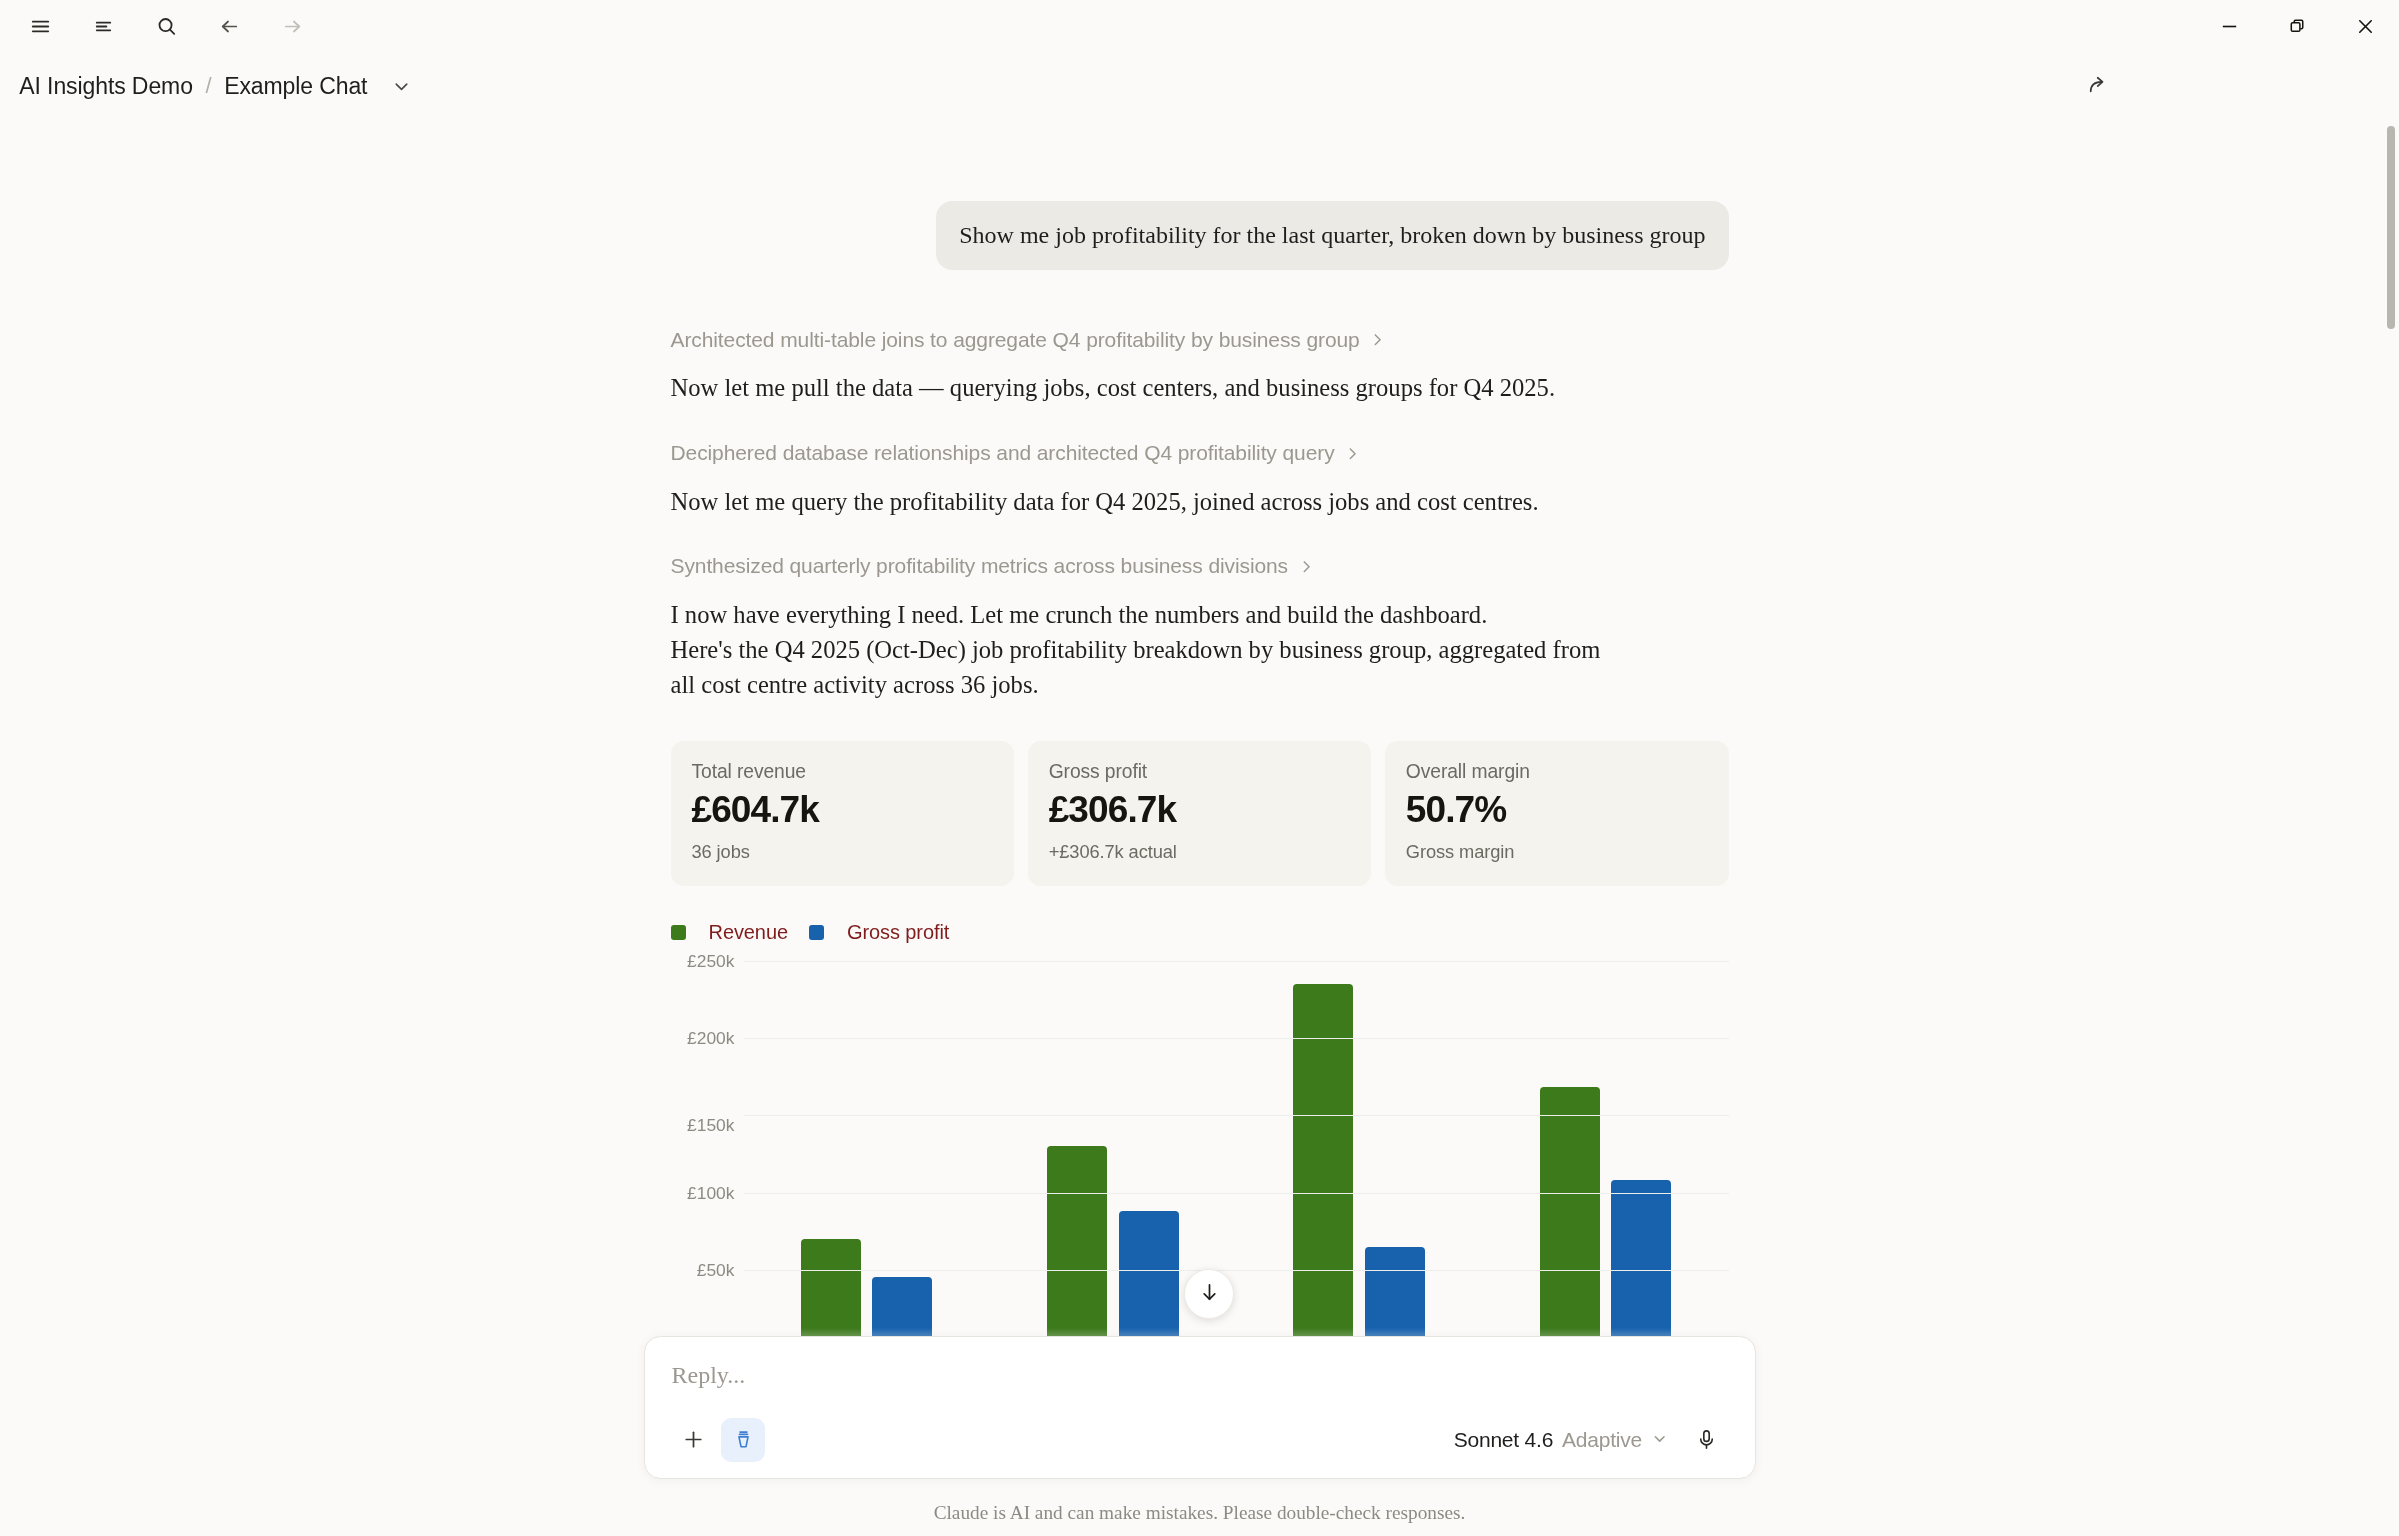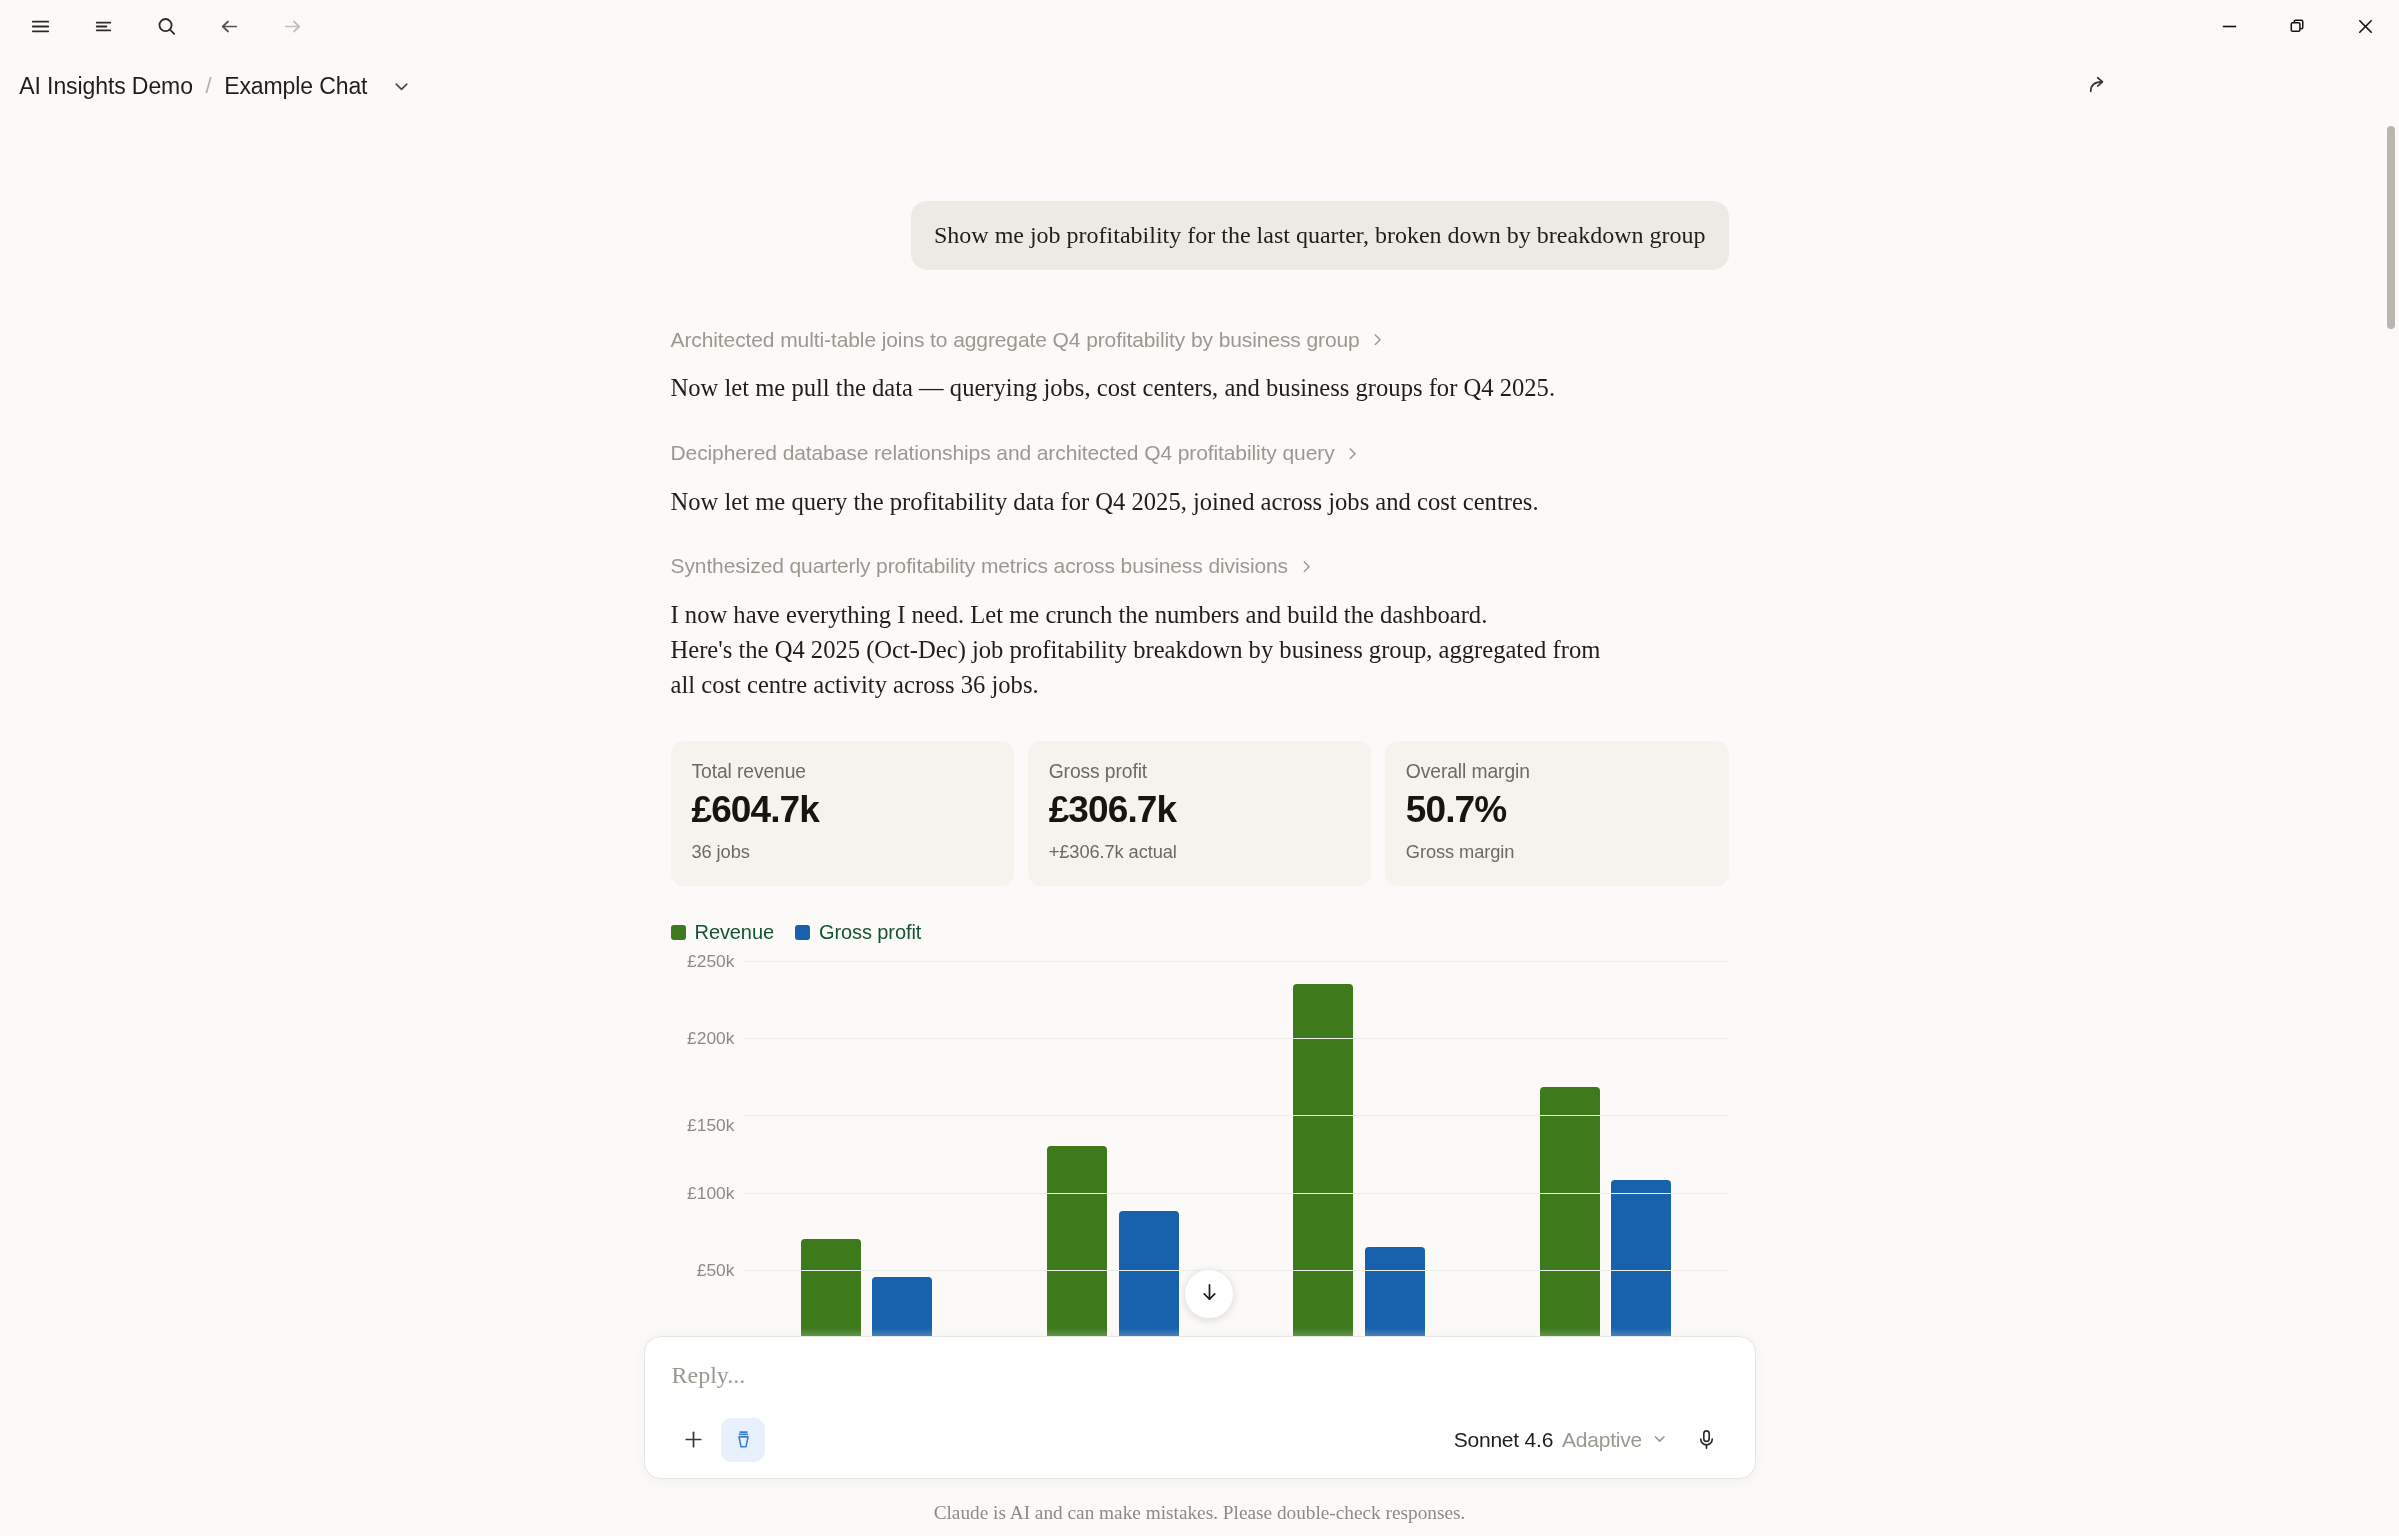--- a/index.html
+++ b/index.html
@@ -86,21 +86,21 @@
   .card-label { font-size: 19.3px; color: #6d6a63; margin-bottom: 8.7px; letter-spacing: -0.1px; }
   .card-value { font-size: 37px; font-weight: 700; color: #16150f; letter-spacing: -0.9px; line-height: 1.05; }
   .card-value.sm { font-size: 30px; letter-spacing: -0.5px; }
   .card-sub { font-size: 18.3px; color: #6d6a63; margin-top: 10.6px; letter-spacing: -0.1px; }
 
   
   .chart-block { margin-top: 35px; }
   .legend { display: flex; gap: 21px; align-items: center; margin-bottom: 17.4px; padding-left: 0; }
   .lg-item { display: flex; align-items: center; gap: 8.7px; }
   .lg-sw { width: 15.4px; height: 15.4px; border-radius: 2.9px; }
-  .lg-txt { font-size: 20px; color: #14532d; letter-spacing: -0.1px; }
+  .lg-txt { font-size: 20px; color: #7f1d1d; letter-spacing: -0.1px; margin-left: 14px; }
 
   .plot { position: relative; height: 386px; }
   .ytick {
     position: absolute; left: 0; width: 64px; text-align: right;
     font-size: 17.4px; color: #8d8a83; transform: translateY(-50%);
   }
   .gridline { position: absolute; left: 73px; right: 0; height: 1px; background: #ededea; }
   .gridline.base { background: #e2e1dd; }
   .bars {
     position: absolute; left: 73px; right: 0; bottom: 0; top: 0;
@@ -252,21 +252,21 @@
         <path d="M8 22c0-6.3 4.2-9.6 11-9.8" fill="none" stroke="#3a3834" stroke-width="1.8" stroke-linecap="round"></path>
         <polyline points="15.2,8 20.2,12.2 15.2,16.6" fill="none" stroke="#3a3834" stroke-width="1.8" stroke-linecap="round" stroke-linejoin="round"></polyline>
       </svg>
   </span>
 </div>
 
 <div class="scroll-area">
   <div class="conv">
 
     <div class="user-row">
-      <div class="user-bubble">Show me job profitability for the last quarter, broken down by breakdown group</div>
+      <div class="user-bubble">Show me job profitability for the last quarter, broken down by business group</div>
     </div>
 
     <div class="assistant">
 
       <div class="think-row">
         <span class="think-text">Architected multi-table joins to aggregate Q4 profitability by business group</span>
         <span class="think-chev">
           <svg width="15.4" height="15.4" viewBox="0 0 16 16">
               <polyline points="5.5,3 10.5,8 5.5,13" fill="none" stroke="#9c9890" stroke-width="1.5" stroke-linecap="round" stroke-linejoin="round"></polyline>
             </svg>

